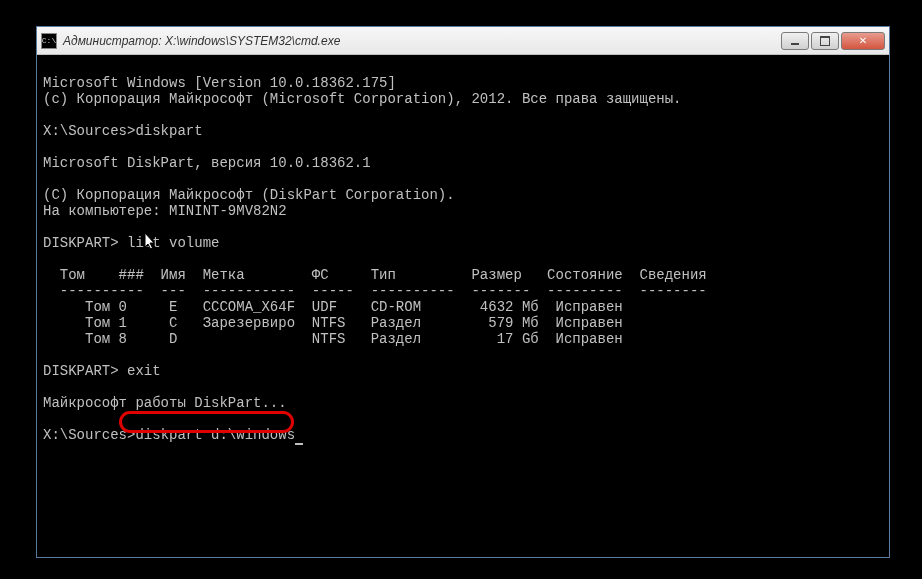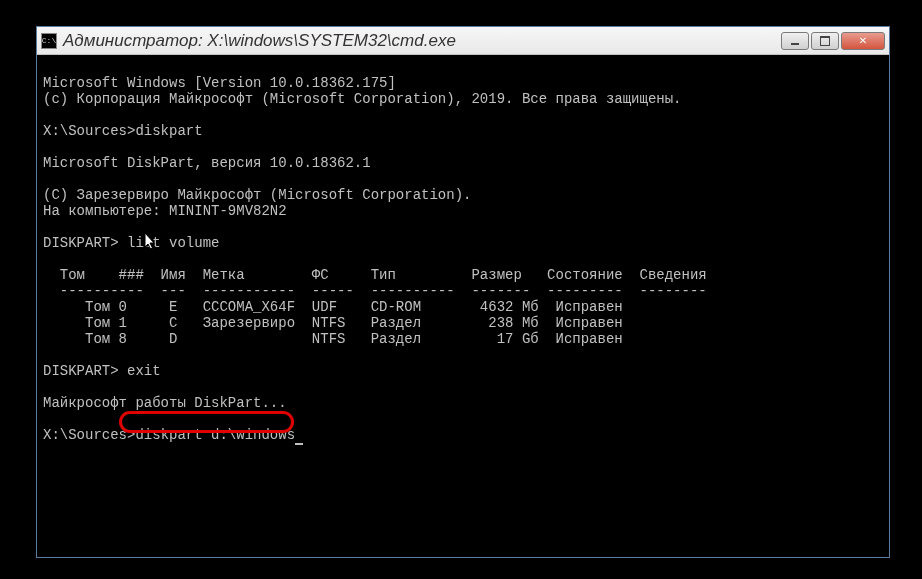--- a/index.html
+++ b/index.html
@@ -49,21 +49,21 @@
       background: #000;
       border: 1px solid #888;
       display: flex;
       align-items: center;
       justify-content: center;
       font-size: 8px;
       color: #ccc;
     }
     .titlebar-text {
       font-family: 'Segoe UI', Tahoma, sans-serif;
-      font-size: 17px;
+      font-size: 12px;
       color: #333;
       font-style: italic;
       flex: 1;
     }
     .window-controls {
       display: flex;
       gap: 2px;
     }
     .window-btn {
       width: 28px;
@@ -150,35 +150,35 @@
       <div class="titlebar-icon">C:\</div>
       <div class="titlebar-text">Администратор: X:\windows\SYSTEM32\cmd.exe</div>
       <div class="window-controls">
         <div class="window-btn btn-min"></div>
         <div class="window-btn btn-max"></div>
         <div class="window-btn btn-close">✕</div>
       </div>
     </div>
     <div class="terminal">
 <span class="terminal-line">Microsoft Windows [Version 10.0.18362.175]</span>
-<span class="terminal-line">(c) Корпорация Майкрософт (Microsoft Corporation), 2019. Все права защищены.</span>
+<span class="terminal-line">(c) Корпорация Майкрософт (Microsoft Corporation), 2012. Все права защищены.</span>
 <span class="terminal-line"></span>
 <span class="terminal-line">X:\Sources&gt;diskpart</span>
 <span class="terminal-line"></span>
 <span class="terminal-line">Microsoft DiskPart, версия 10.0.18362.1</span>
 <span class="terminal-line"></span>
-<span class="terminal-line">(C) Зарезервиро Майкрософт (Microsoft Corporation).</span>
+<span class="terminal-line">(C) Корпорация Майкрософт (DiskPart Corporation).</span>
 <span class="terminal-line">На компьютере: MININT-9MV82N2</span>
 <span class="terminal-line"></span>
 <span class="terminal-line">DISKPART&gt; list volume</span>
 <span class="terminal-line"></span>
 <span class="terminal-line">  Том    ###  Имя  Метка        ФС     Тип         Размер   Состояние  Сведения</span>
 <span class="terminal-line">  ----------  ---  -----------  -----  ----------  -------  ---------  --------</span>
 <span class="terminal-line">     Том 0     E   CCCOMA_X64F  UDF    CD-ROM       4632 Мб  Исправен</span>
-<span class="terminal-line">     Том 1     C   Зарезервиро  NTFS   Раздел        238 Мб  Исправен</span>
+<span class="terminal-line">     Том 1     C   Зарезервиро  NTFS   Раздел        579 Мб  Исправен</span>
 <span class="terminal-line">     Том 8     D                NTFS   Раздел         17 Gб  Исправен</span>
 <span class="terminal-line"></span>
 <span class="terminal-line">DISKPART&gt; exit</span>
 <span class="terminal-line"></span>
 <span class="terminal-line">Майкрософт работы DiskPart...</span>
 <span class="terminal-line"></span>
 <span class="terminal-line"><span>X:\Sources&gt;</span><span>diskpart d:\windows</span><span class="text-cursor"></span></span>
     </div>
   </div>
 

